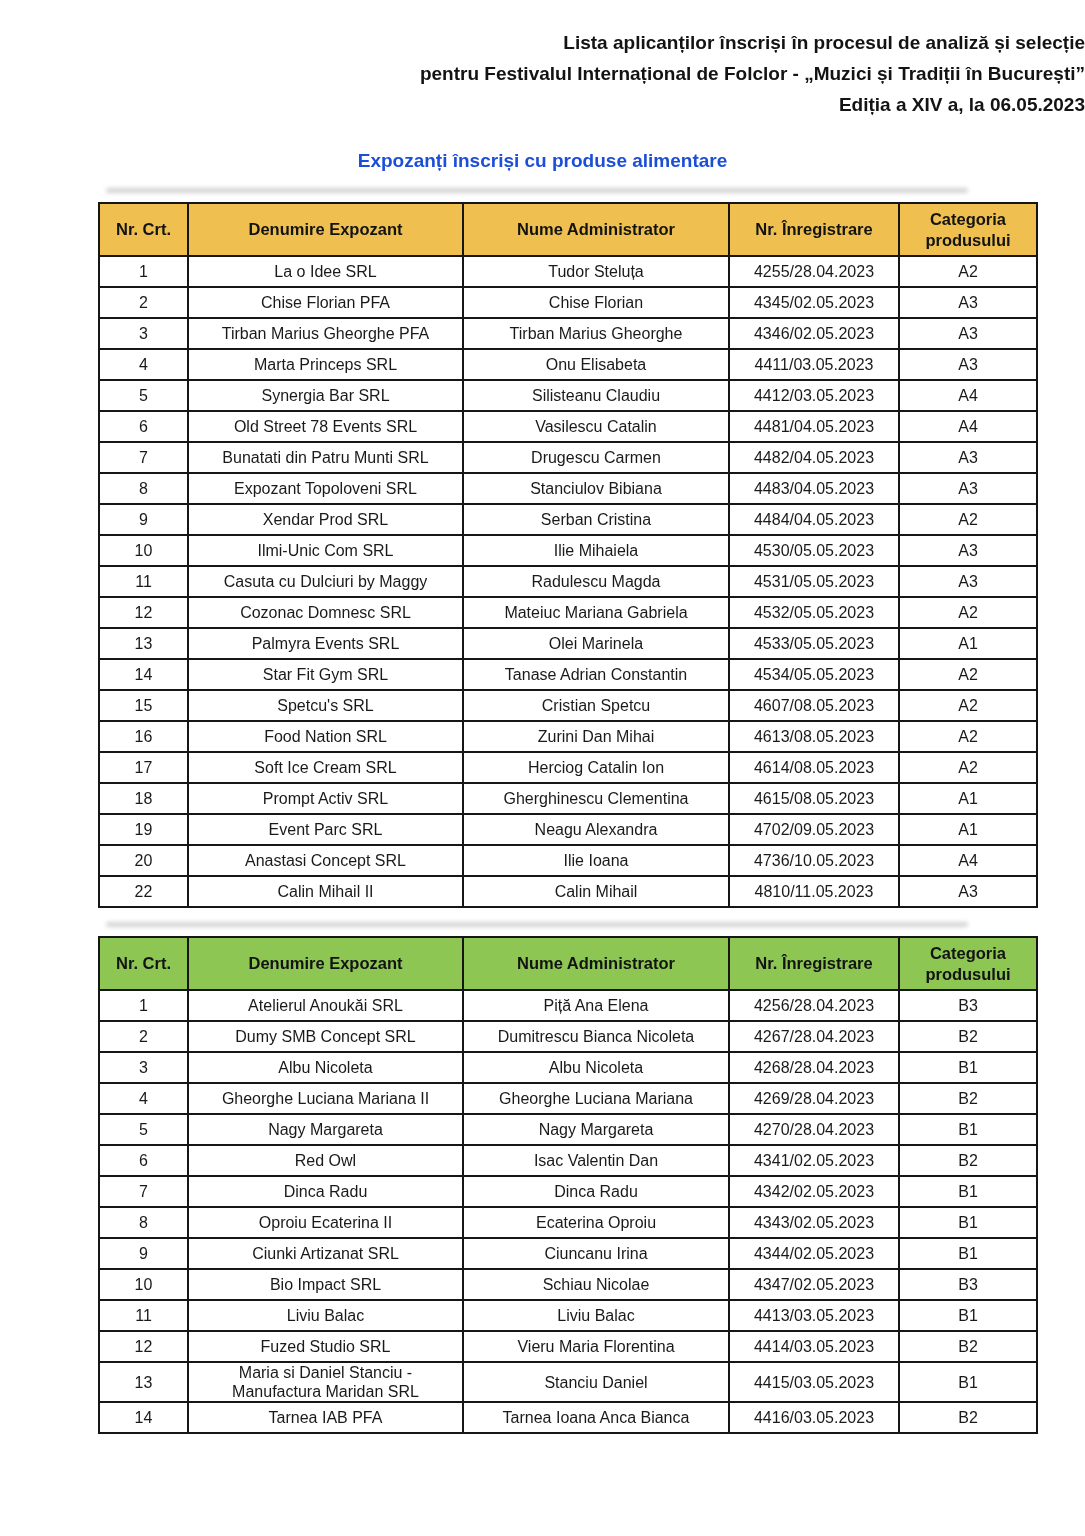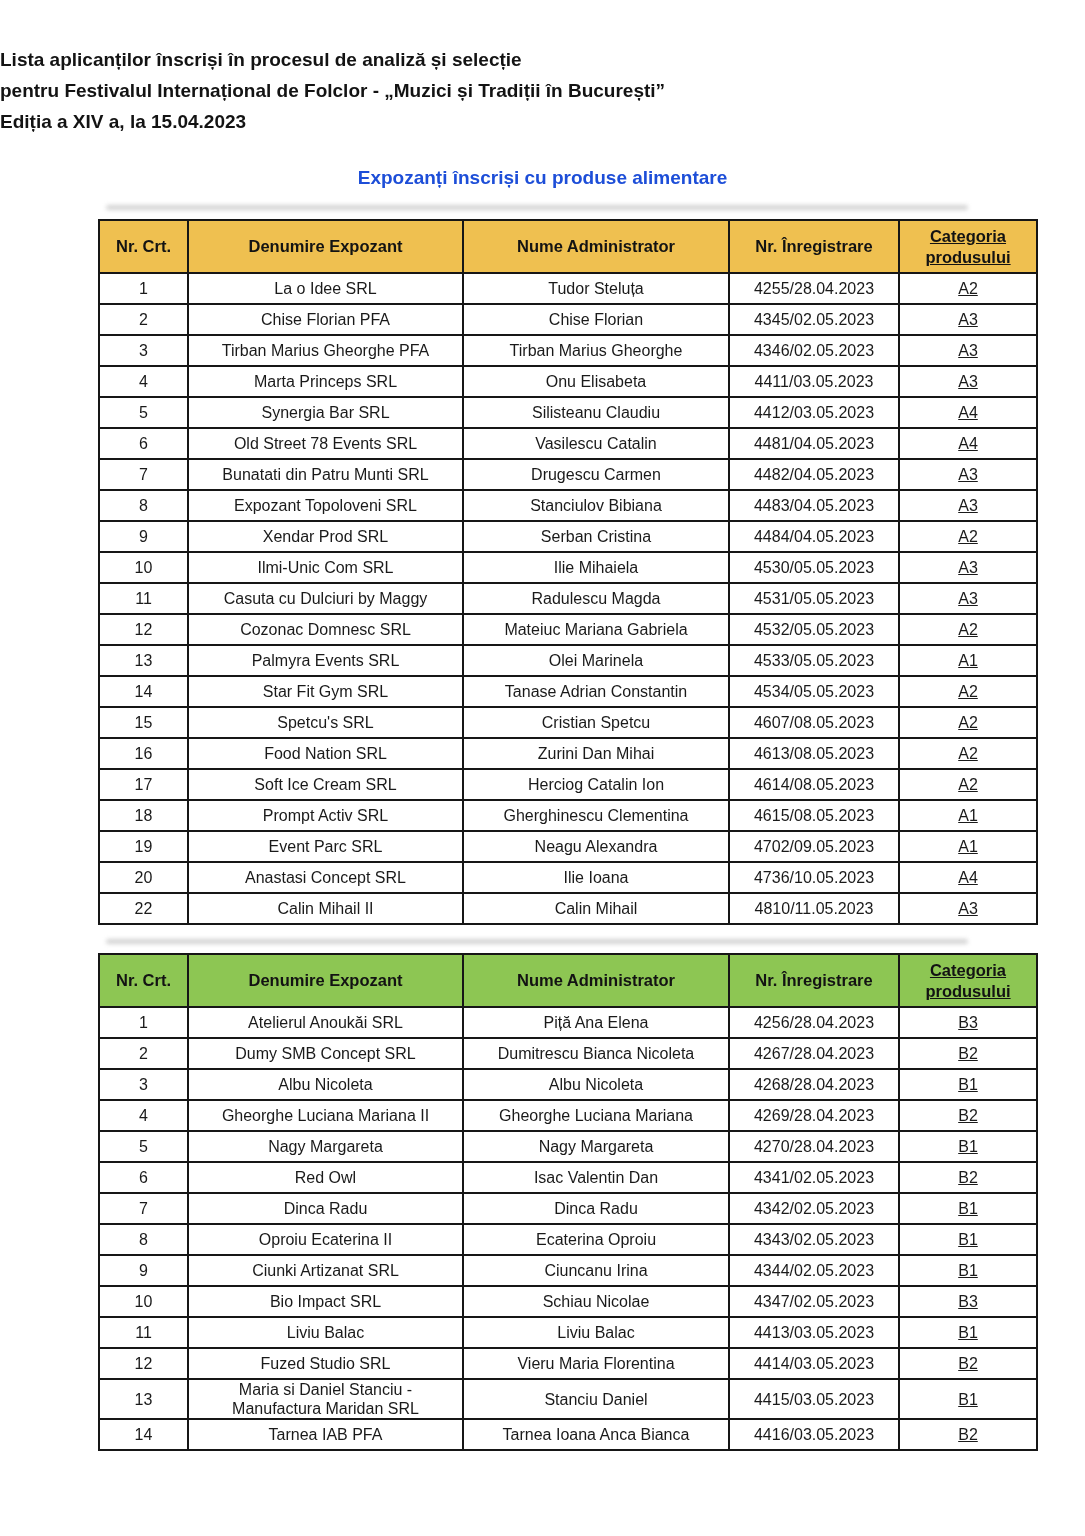--- a/index.html
+++ b/index.html
@@ -6,22 +6,22 @@
   .page {
     position: relative;
     width: 1085px;
     height: 1536px;
     background: #ffffff;
     font-family: "Liberation Sans", sans-serif;
     color: #161616;
     overflow: hidden;
   }
   .doc-title {
-    padding-top: 44px;
-    text-align: left;
+    padding-top: 27px;
+    text-align: right;
     font-weight: bold;
     font-size: 19px;
     line-height: 31px;
     color: #131313;
   }
   .section-title {
     text-align: center;
     font-weight: bold;
     font-size: 19px;
     line-height: 22px;
@@ -66,31 +66,31 @@
     font-size: 16px;
     line-height: 19px;
     padding: 0 4px;
     color: #1a1a1a;
     background: #ffffff;
   }
   .col0 { width: 79px; margin-top: 40px; }
   .col1 { width: 265px; }
   .col2 { width: 256px; }
   .col3 { width: 160px; }
-  .col4 { width: 128px; text-decoration: underline; }
+  .col4 { width: 128px; }
 </style>
 </head>
 <body>
 
 <div class="page">
 
   <div class="doc-title">
     <div>Lista aplicanților înscriși în procesul de analiză și selecție</div>
     <div>pentru Festivalul Internațional de Folclor - „Muzici și Tradiții în București”</div>
-    <div>Ediția a XIV a, la 15.04.2023</div>
+    <div>Ediția a XIV a, la 06.05.2023</div>
   </div>
 
   <div class="section-title first">Expozanți înscriși cu produse alimentare</div>
 
   <div class="shadow-band first"></div>
 
   <table class="reg-table">
     <thead>
         <tr>
           <th class="col0" style="background: rgb(239, 192, 80);">Nr. Crt.</th>

